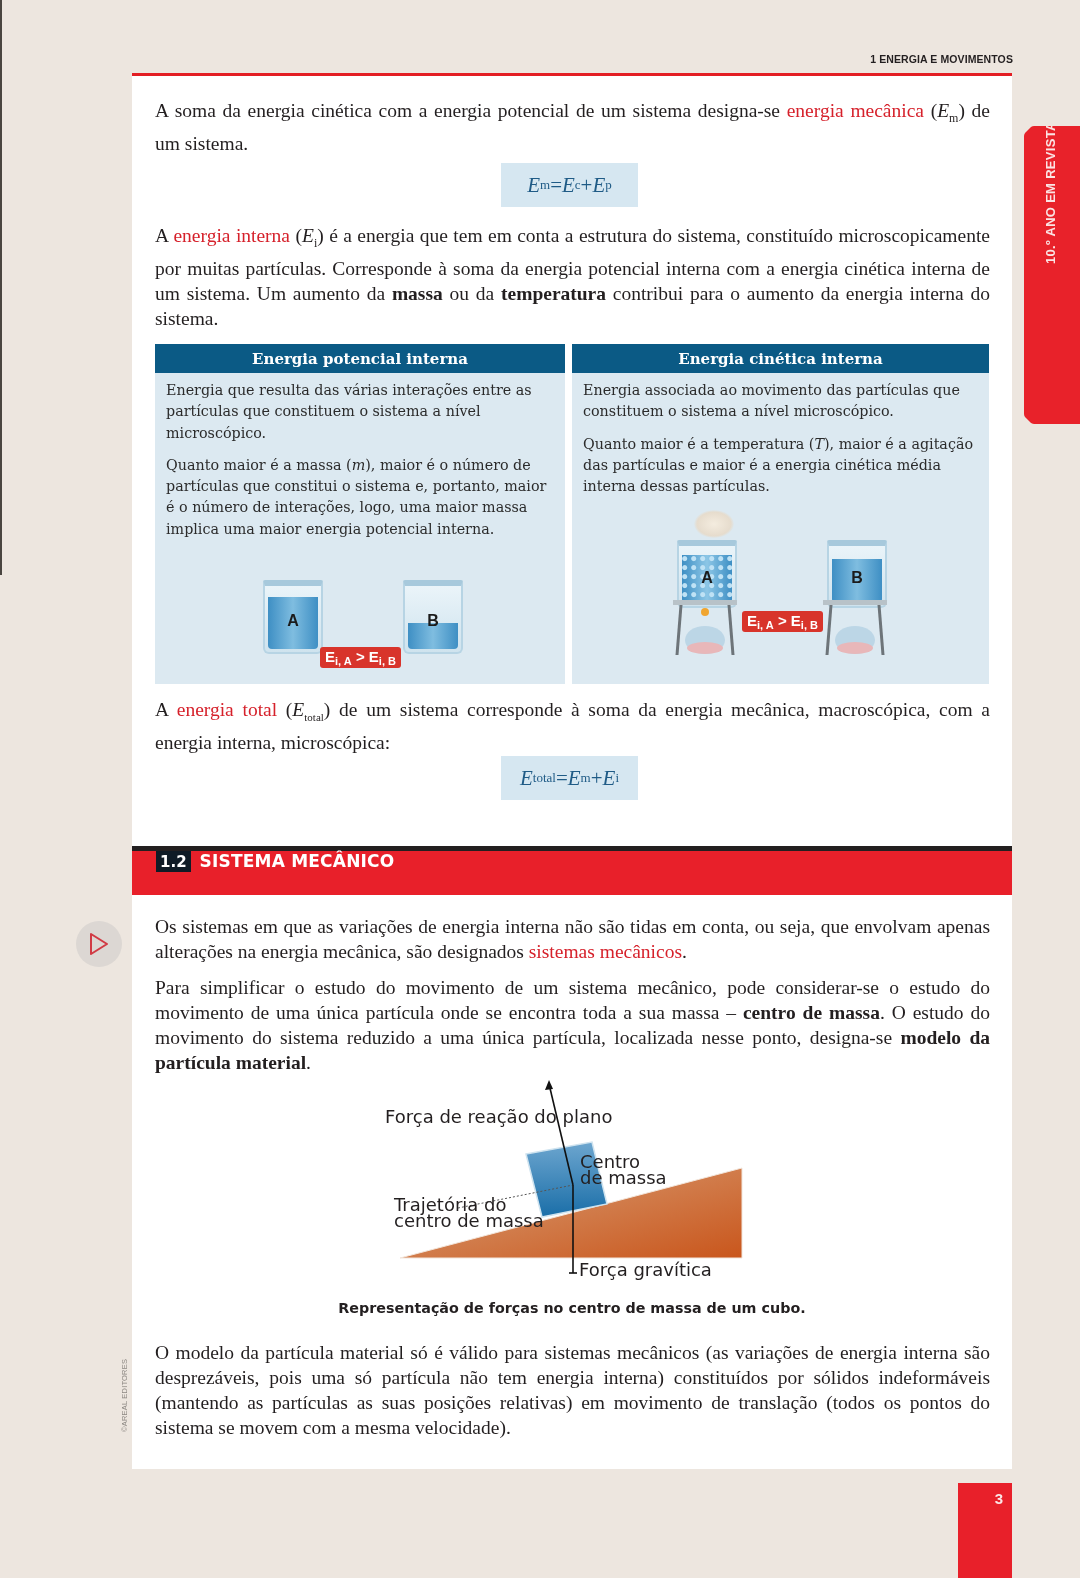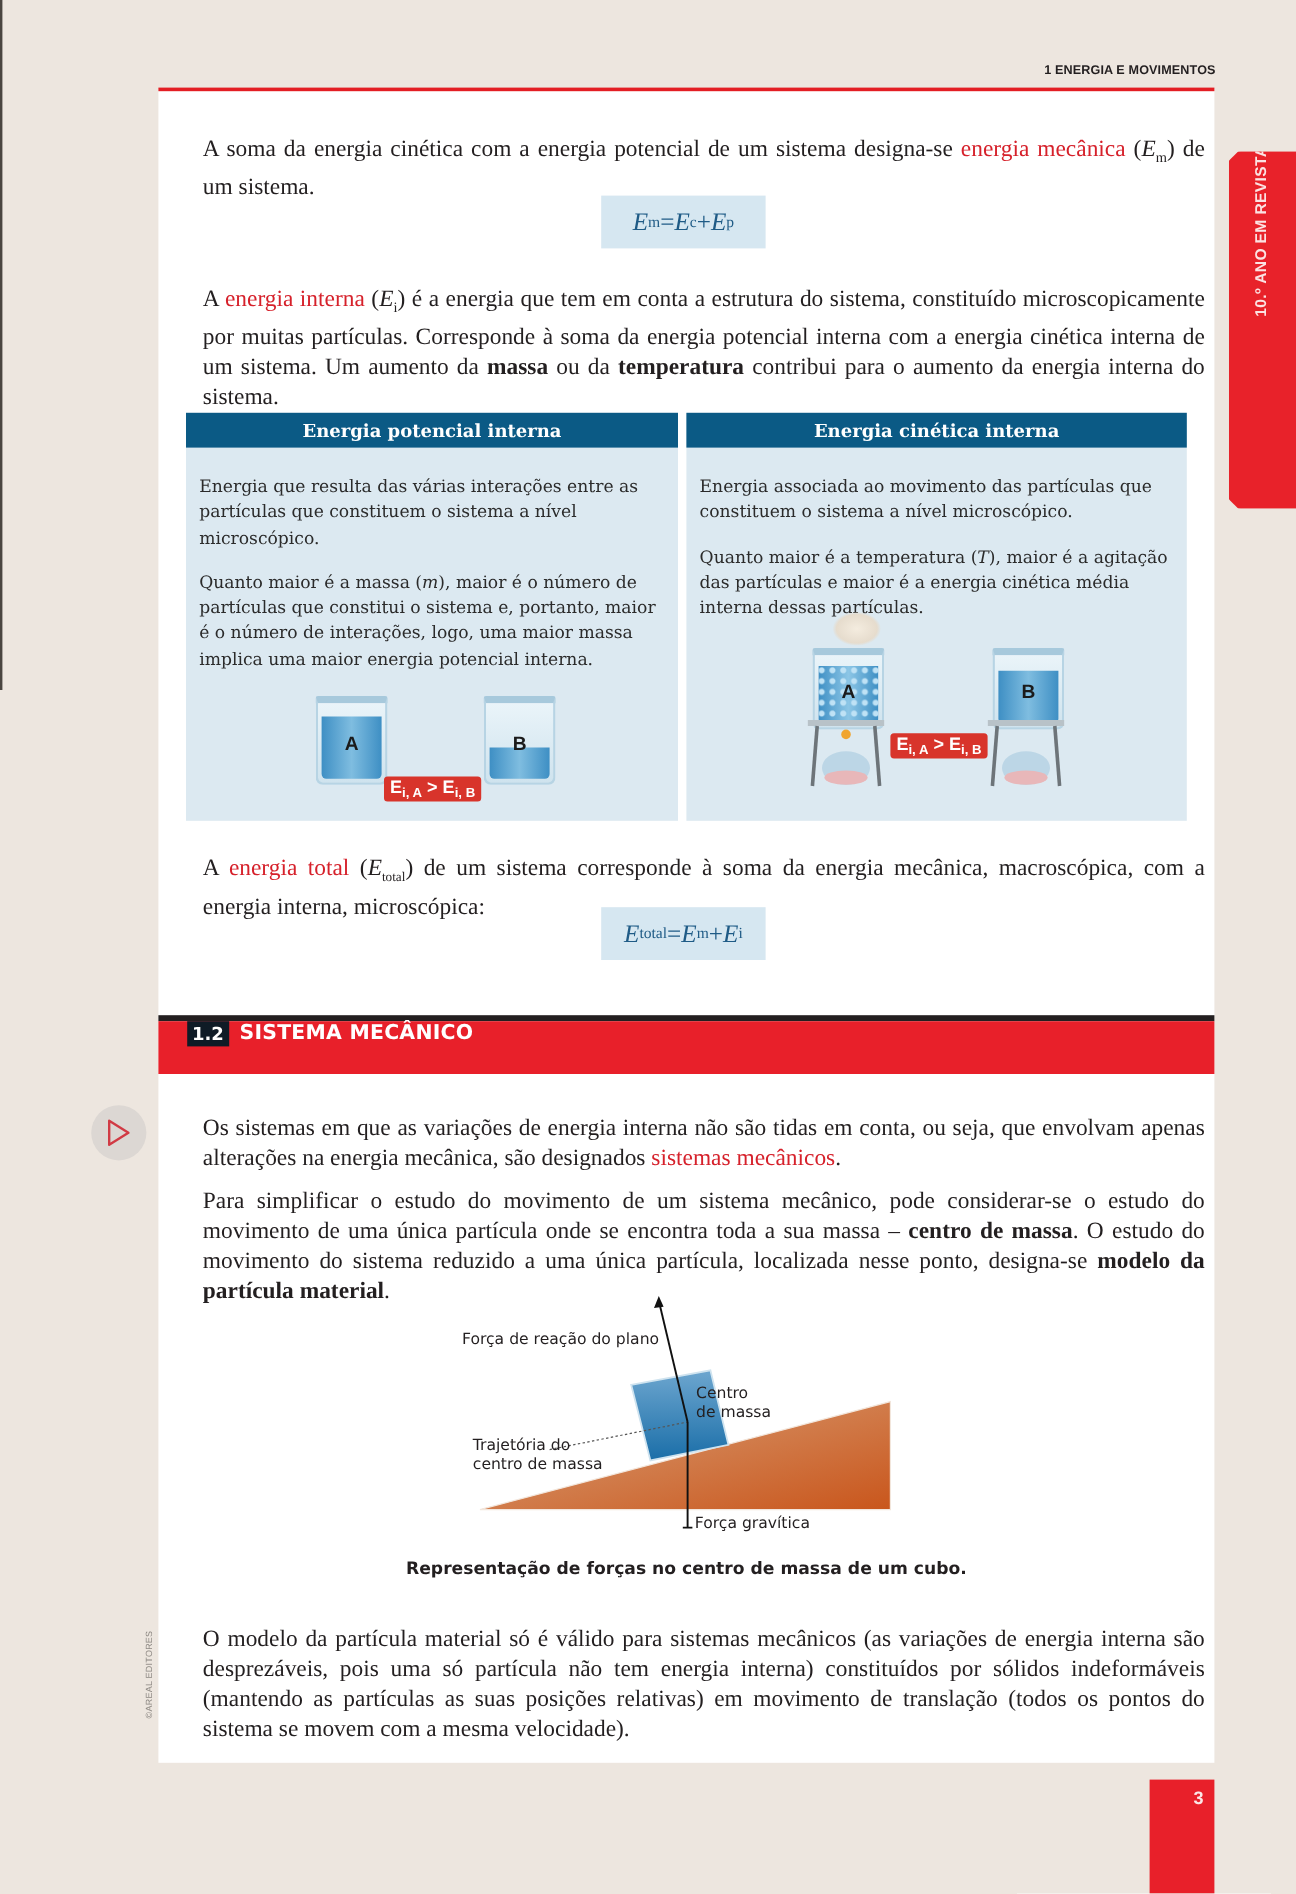--- a/index.html
+++ b/index.html
@@ -26,38 +26,38 @@
     clip-path: polygon(8px 0, 100% 0, 100% 100%, 8px 100%, 0 calc(100% - 8px), 0 8px);
   }
   .side-tab-label {
     position: absolute; left: 50%; top: 0; transform-origin: 0 0;
     transform: translate(-9px, 138px) rotate(-90deg);
     font-family: "Liberation Sans", sans-serif; font-weight: bold; font-size: 13px;
     color: #fbe3e3; white-space: nowrap; letter-spacing: 0.3px;
   }
   .p {
     position: absolute; left: 155px; width: 835px;
-    font-size: 19.5px; line-height: 25px; text-align: justify; margin: 14px;
+    font-size: 19.5px; line-height: 25px; text-align: justify; margin: 0;
   }
   .red { color: #d6212b; }
   b { font-weight: bold; }
   .formula {
     position: absolute; background: #d6e7f1; color: #1f5b86;
     font-family: "Liberation Serif", serif; font-style: italic; font-size: 21px;
     display: flex; align-items: center; justify-content: center;
   }
   .formula sub { font-style: normal; font-size: 13px; vertical-align: -5px; }
   .table { position: absolute; top: 344px; height: 340px; background: #dce9f1; }
   .th {
     height: 29px; background: #0b5a85; color: #ffffff;
     font-family: "DejaVu Serif", serif; font-weight: bold; font-size: 15px;
     display: flex; align-items: center; justify-content: center;
   }
   .td { padding: 7px 11px 0 11px; font-family: "DejaVu Serif", serif; font-size: 14.3px; line-height: 21.3px; color: #2b2b2b; }
-  .td p { margin: 16px 0 11px 0; }
+  .td p { margin: 0 0 11px 0; }
   .badge {
     position: absolute; background: #d8342b; color: #fff; border-radius: 3px;
     font-family: "Liberation Sans", sans-serif; font-weight: bold; font-size: 15px;
     padding: 1px 5px; white-space: nowrap; margin-top: 45px;
   }
   .badge sub { font-size: 11px; vertical-align: -3px; }
   .beaker {
     position: absolute; width: 56px; height: 66px;
     border: 2px solid #b7d4e4; border-top: 6px solid #a7c9dc; border-radius: 2px 2px 6px 6px;
     background: linear-gradient(#eaf4f9, #cfe3ee);
@@ -73,21 +73,21 @@
   .sec-num {
     margin-left: 24px; background: #0f1b26; color: #fff; padding: 0 4px; height: 21px; line-height: 22px;
     font-family: "DejaVu Sans", sans-serif; font-weight: bold; font-size: 15px;
   }
   .sec-title { margin-left: 9px; color: #fff; font-family: "DejaVu Sans", sans-serif; font-weight: bold; font-size: 17px; letter-spacing: 0.2px; }
   .play-btn {
     position: absolute; left: 76px; top: 921px; width: 46px; height: 46px; border-radius: 50%;
     background: #dcd7d3; display: flex; align-items: center; justify-content: center;
   }
   .diagram { position: absolute; left: 380px; top: 1078px; width: 380px; height: 210px; }
-  .dlabel { position: absolute; font-family: "DejaVu Sans", sans-serif; font-size: 13px; line-height: 15px; color: #231f20; white-space: nowrap; }
+  .dlabel { position: absolute; font-family: "DejaVu Sans", sans-serif; font-size: 18px; line-height: 15px; color: #231f20; white-space: nowrap; }
   .caption {
     position: absolute; left: 132px; width: 880px; top: 1300px; text-align: center;
     font-family: "DejaVu Sans", sans-serif; font-weight: bold; font-size: 14.3px; color: #231f20;
   }
   .copyright {
     position: absolute; left: 120px; top: 1432px; transform-origin: 0 0; transform: rotate(-90deg);
     font-family: "Liberation Sans", sans-serif; font-size: 7.5px; color: #8d8883; white-space: nowrap; letter-spacing: 0.2px;
   }
   .folio {
     position: absolute; left: 958px; top: 1483px; width: 54px; height: 95px; background: #e8202a;

